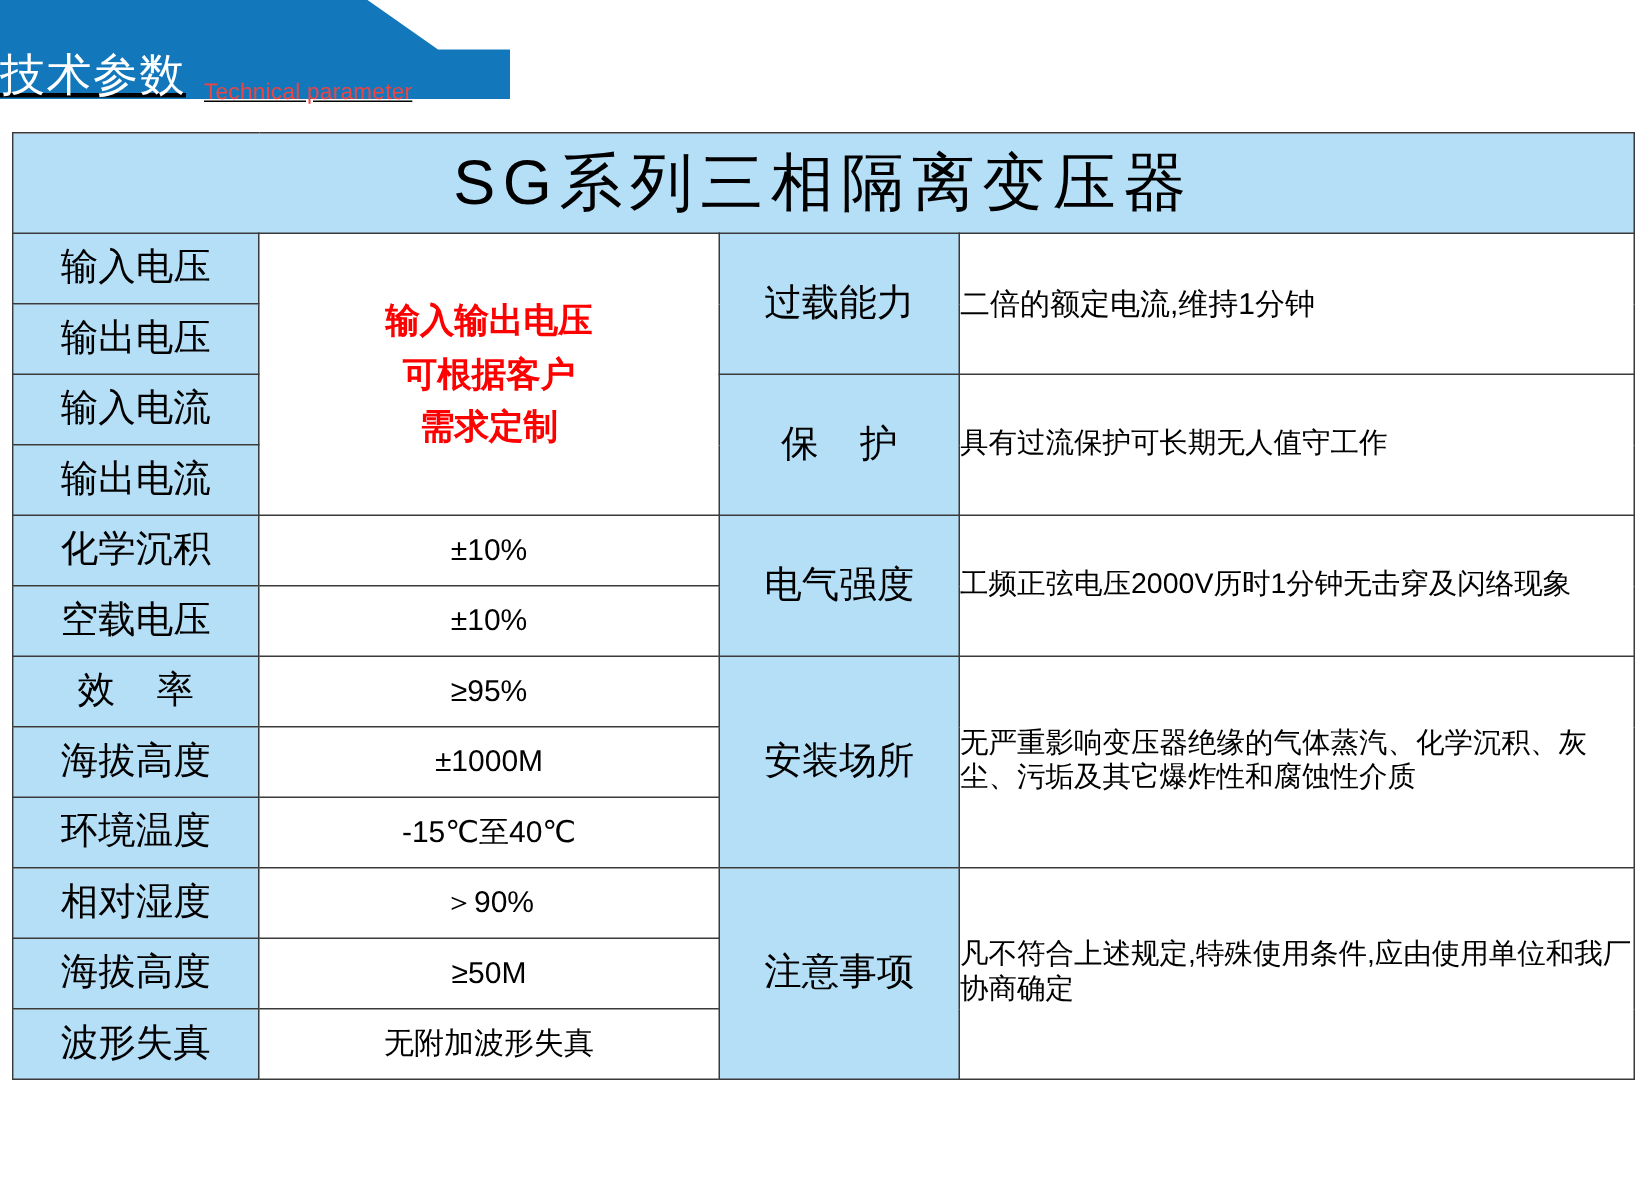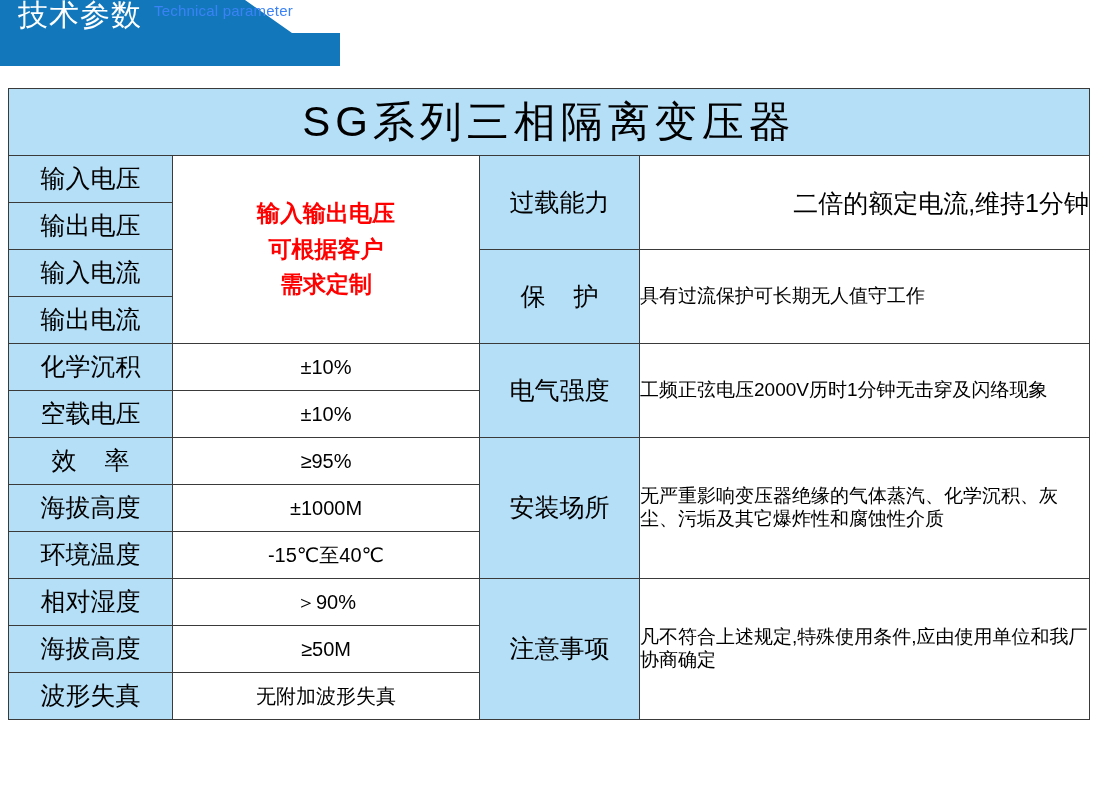--- a/index.html
+++ b/index.html
@@ -26,32 +26,32 @@
     height: 66px;
     background: #1278bb;
     clip-path: polygon(0 0, 245px 0, 292px 33px, 340px 33px, 340px 66px, 0 66px);
   }
   .banner-text {
     position: absolute;
     left: 0;
     top: 0;
     height: 66px;
     display: flex;
-    align-items: flex-start;
-    padding-left: 18px;
+    align-items: flex-end;
     white-space: nowrap;
+    text-decoration: underline;
   }
   .banner-cn {
     color: #ffffff;
     font-size: 30px;
     letter-spacing: 1px;
     line-height: 1;
   }
   .banner-en {
-    color: #3b82f6;
+    color: #ef4444;
     font-size: 15px;
     margin-left: 12px;
     letter-spacing: 0.2px;
     line-height: 1;
     position: relative;
     top: 3px;
   }
 
   
   .table-wrap {
@@ -120,22 +120,22 @@
   .val-left {
     background: #ffffff;
     text-align: left;
     font-size: 19px;
     color: #000;
     line-height: 1.2;
     padding: 2px 6px 2px 8px;
   }
   .val-center {
     background: #ffffff;
-    text-align: right;
-    font-size: 25px;
+    text-align: left;
+    font-size: 20px;
     color: #000;
     line-height: 1.2;
     padding: 2px 6px;
   }
 </style>
 </head>
 <body>
 
 <div class="banner-wrap">
   <div class="banner-shape"></div>

